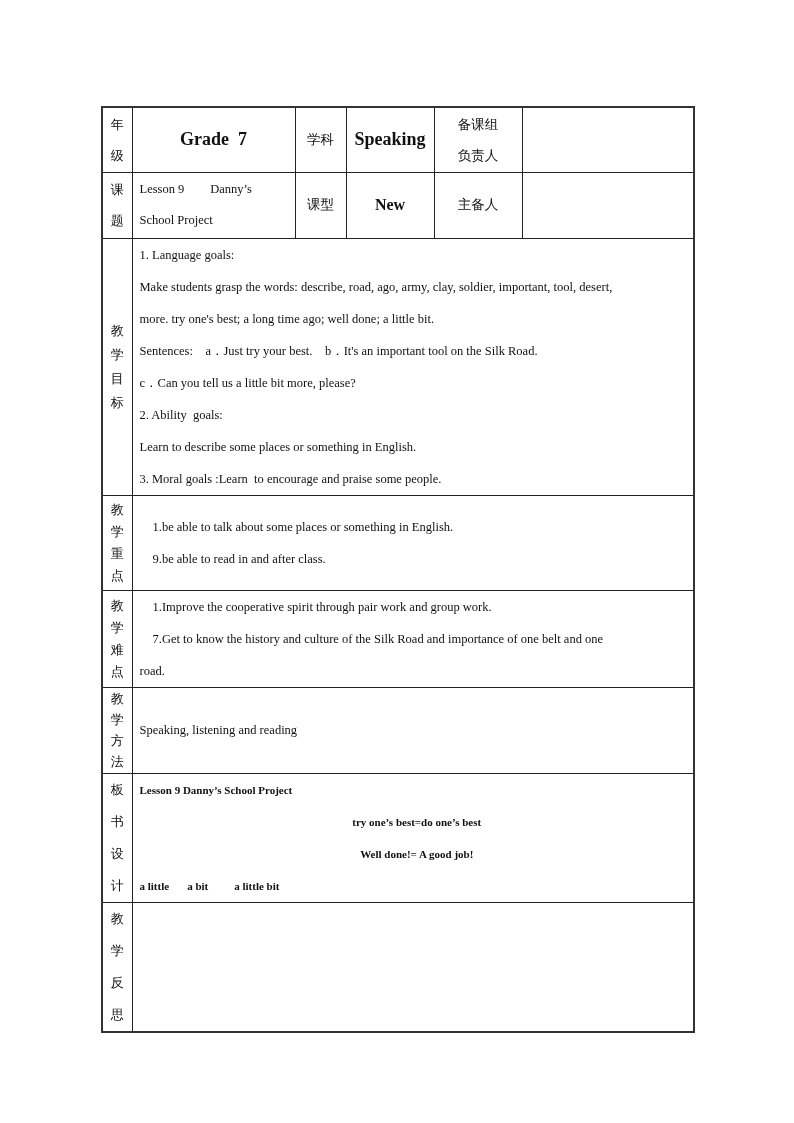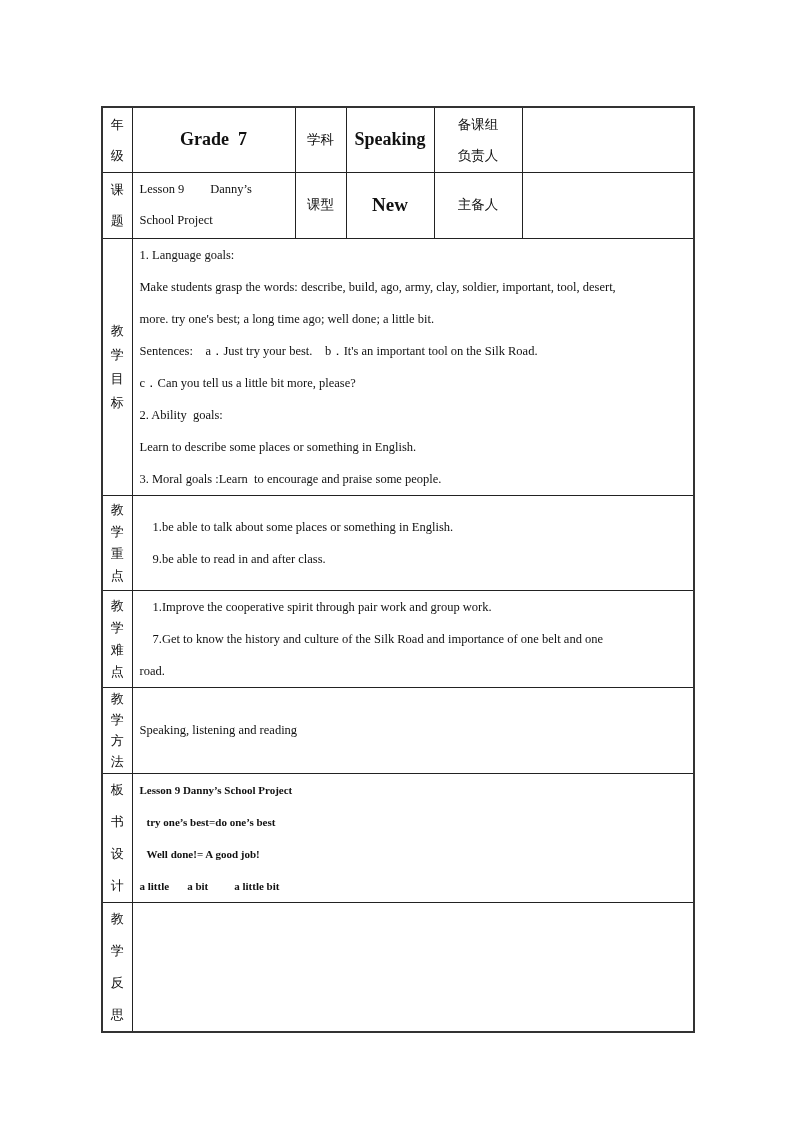--- a/index.html
+++ b/index.html
@@ -57,21 +57,21 @@
     padding-left: 7px !important;
     padding-right: 6px !important;
     margin-left: 8px;
   }
   .line {
     display: block;
     line-height: 32px;
     white-space: nowrap;
   }
   .indent { padding-left: 13px; }
-  .indent2 { padding-left: 7px; }
+  .indent2 { padding-left: 7px; text-align: center; }
   .board .line {
     font-weight: bold;
     font-size: 11px;
   }
   .lesson-cell .line { line-height: 31px; white-space: normal; }
   .gap { display:inline-block; width: 18px; }
   .gap-l { display:inline-block; width: 26px; }
 </style>
 </head>
 <body>
@@ -106,35 +106,35 @@
   <tr style="height:66px">
     <td class="lbl lbl-vert">
       <span>课</span>
       <span>题</span>
     </td>
     <td class="body-text lesson-cell">
       <span class="line"><span>Lesson 9</span><span class="gap-l"></span><span>Danny’s</span></span>
       <span class="line">School Project</span>
     </td>
     <td class="hdr-cell cjk">课型</td>
-    <td class="hdr-cell bold" style="font-size:19px">New</td>
+    <td class="hdr-cell bold" style="font-size:16px">New</td>
     <td class="hdr-cell cjk">主备人</td>
     <td></td>
   </tr>
 
   <tr style="height:255px">
     <td class="lbl lbl-vert lbl-tight" style="line-height:24px">
       <span>教</span>
       <span>学</span>
       <span>目</span>
       <span>标</span>
     </td>
     <td colspan="5" class="body-text">
       <span class="line">1. Language goals:</span>
-      <span class="line">Make students grasp the words: describe, build, ago, army, clay, soldier, important, tool, desert,</span>
+      <span class="line">Make students grasp the words: describe, road, ago, army, clay, soldier, important, tool, desert,</span>
       <span class="line">more. try one's best; a long time ago; well done; a little bit.</span>
       <span class="line" style="white-space:pre">Sentences:    a．Just try your best.    b．It's an important tool on the Silk Road.</span>
       <span class="line">c．Can you tell us a little bit more, please?</span>
       <span class="line" style="white-space:pre">2. Ability  goals:</span>
       <span class="line">Learn to describe some places or something in English.</span>
       <span class="line" style="white-space:pre">3. Moral goals :Learn  to encourage and praise some people.</span>
     </td>
   </tr>
 
   <tr style="height:95px">

